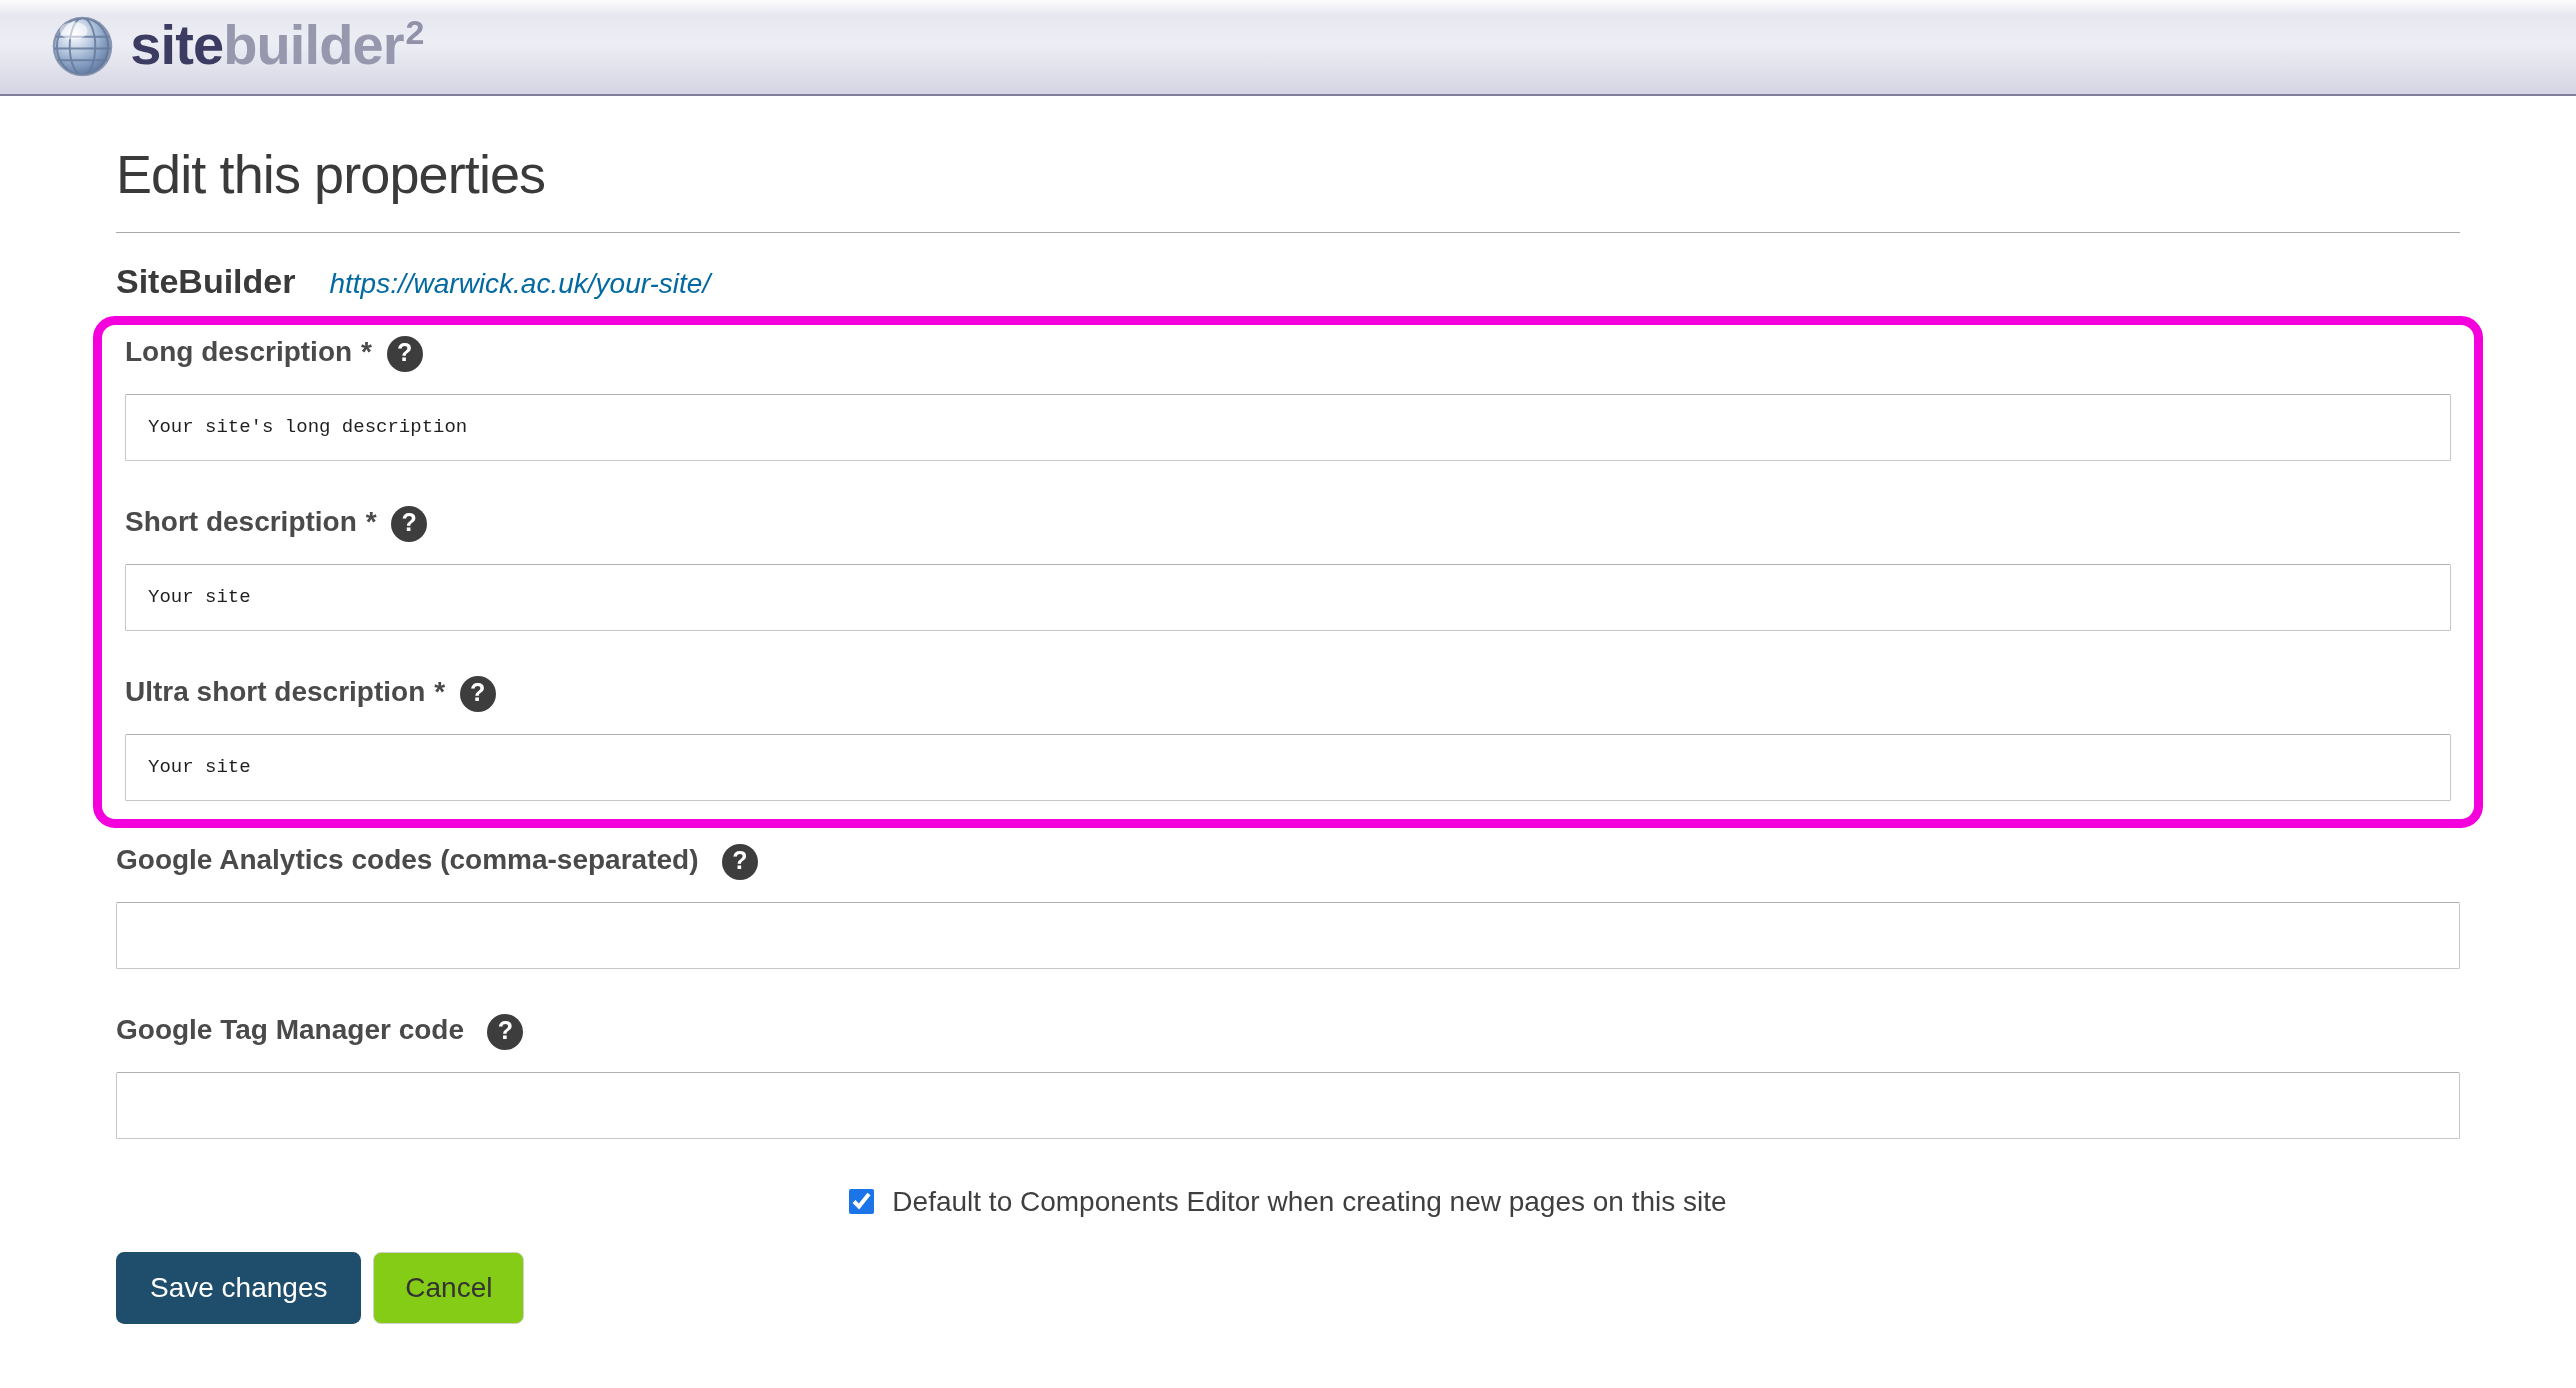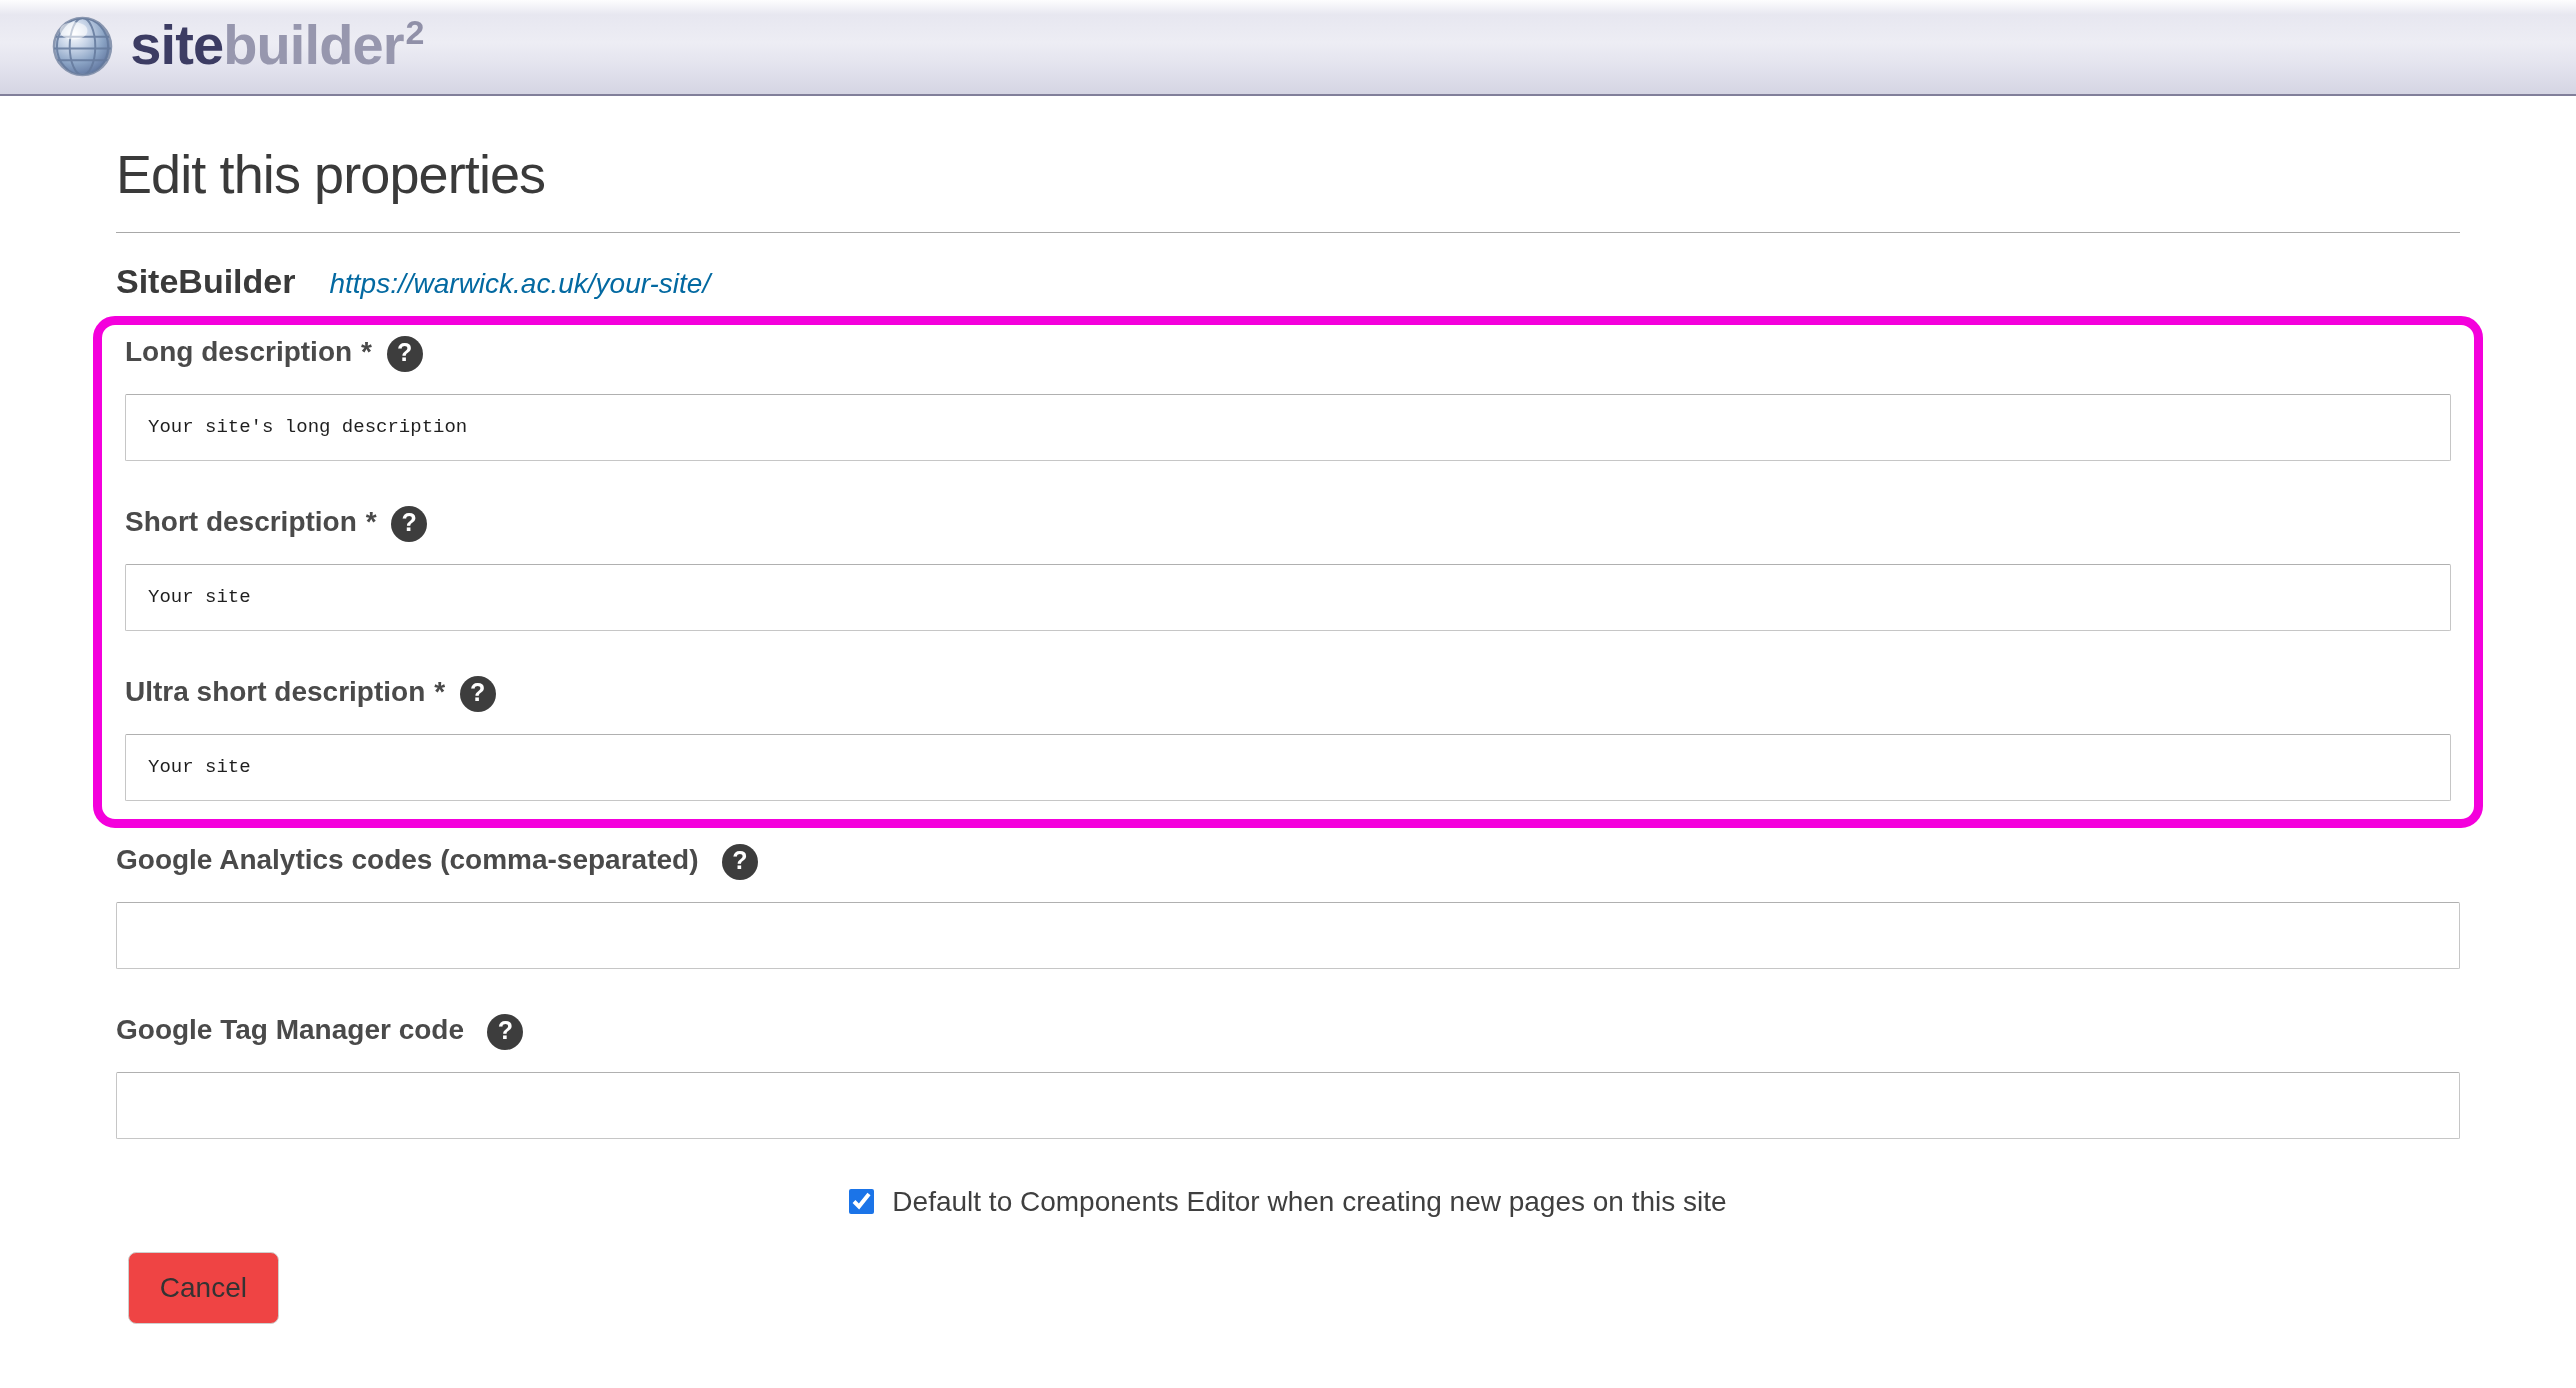--- a/index.html
+++ b/index.html
@@ -149,21 +149,21 @@
     align-items: center;
     justify-content: center;
   }
   .btn-primary {
     background: #1f4e6d;
     color: #ffffff;
     border: none;
     padding: 0 34px;
   }
   .btn-default {
-    background: #ef4444;
+    background: #84cc16;
     color: #333333;
     border: 1.8px solid #cfcfcd;
     padding: 0 31px;
     margin-left: 11.8px;
   }
 </style>
 <title>Edit site properties</title></head>
 <body>
 
 <header class="app-header">
@@ -252,17 +252,18 @@
     </div>
     <input type="text" class="text-input" value="" style="">
   </div>
 
   <div class="checkbox-row">
     <input type="checkbox" id="defaultComponents" checked="checked" style="">
     <label for="defaultComponents" class="checkbox-label">Default to Components Editor when creating new pages on this site</label>
   </div>
 
   <div class="button-row">
+    <button class="btn btn-primary">Save changes</button>
     <button class="btn btn-default">Cancel</button>
   </div>
 
 </main>
 
 
 </body></html>

